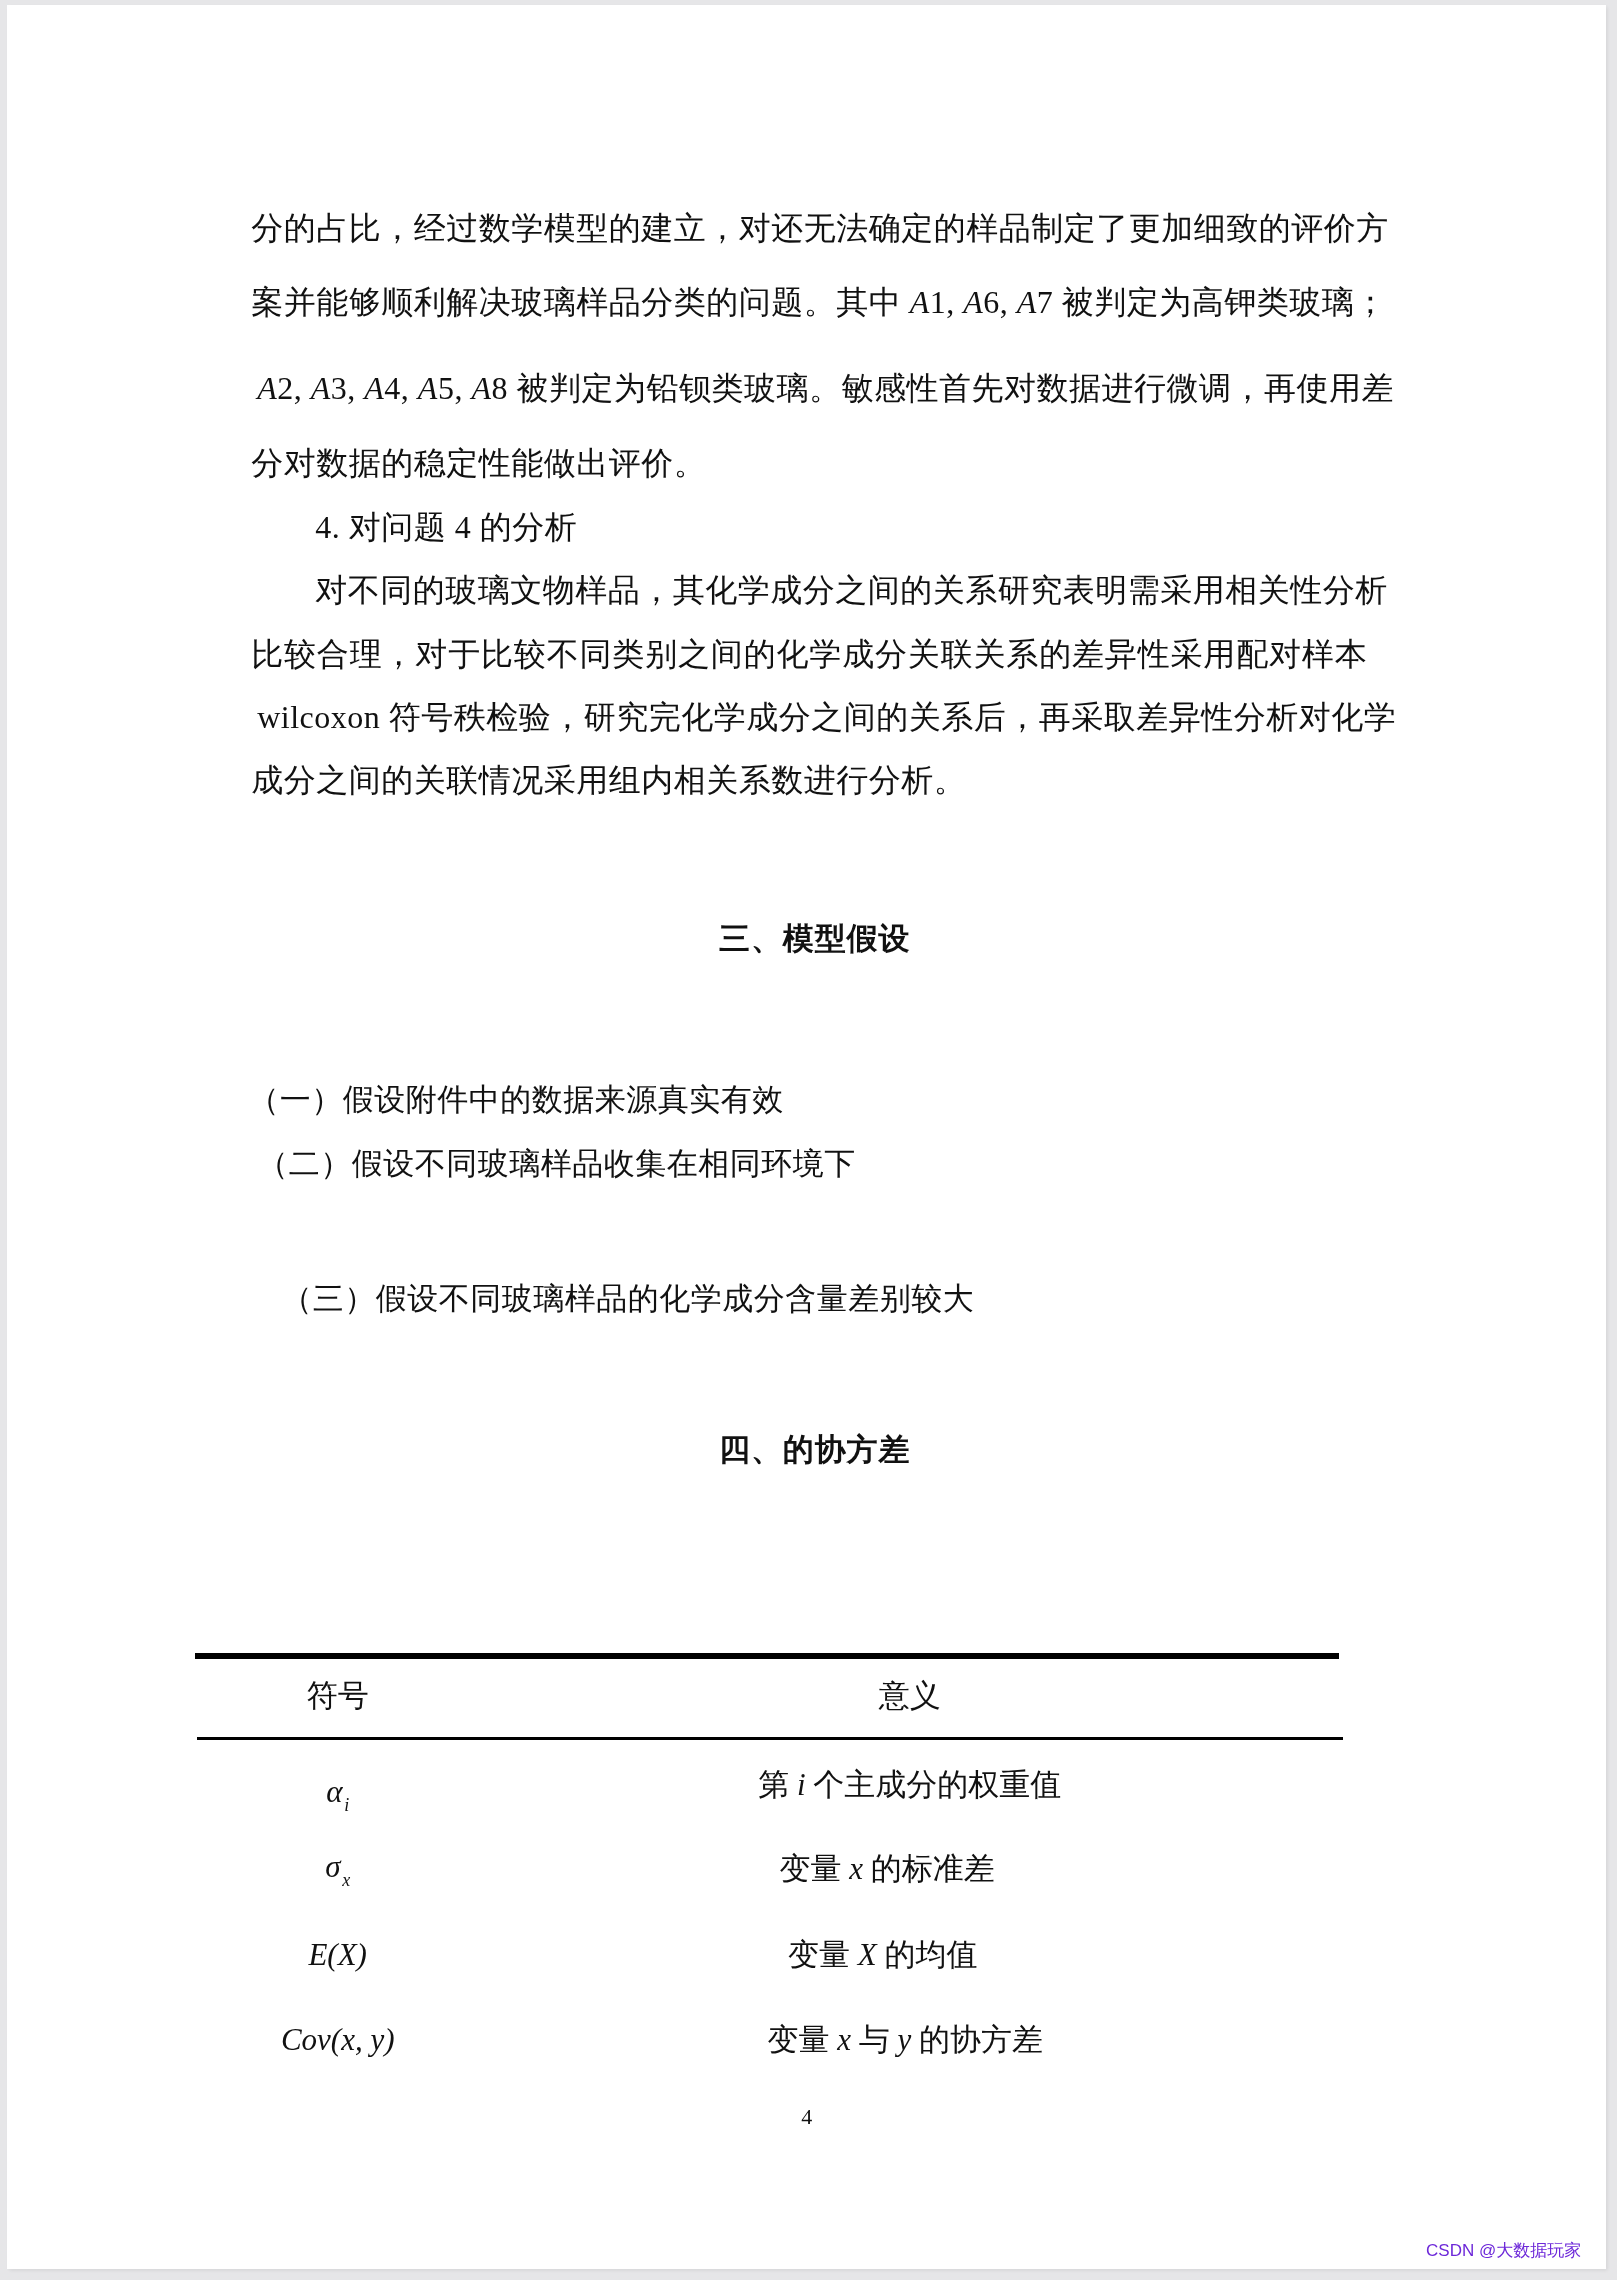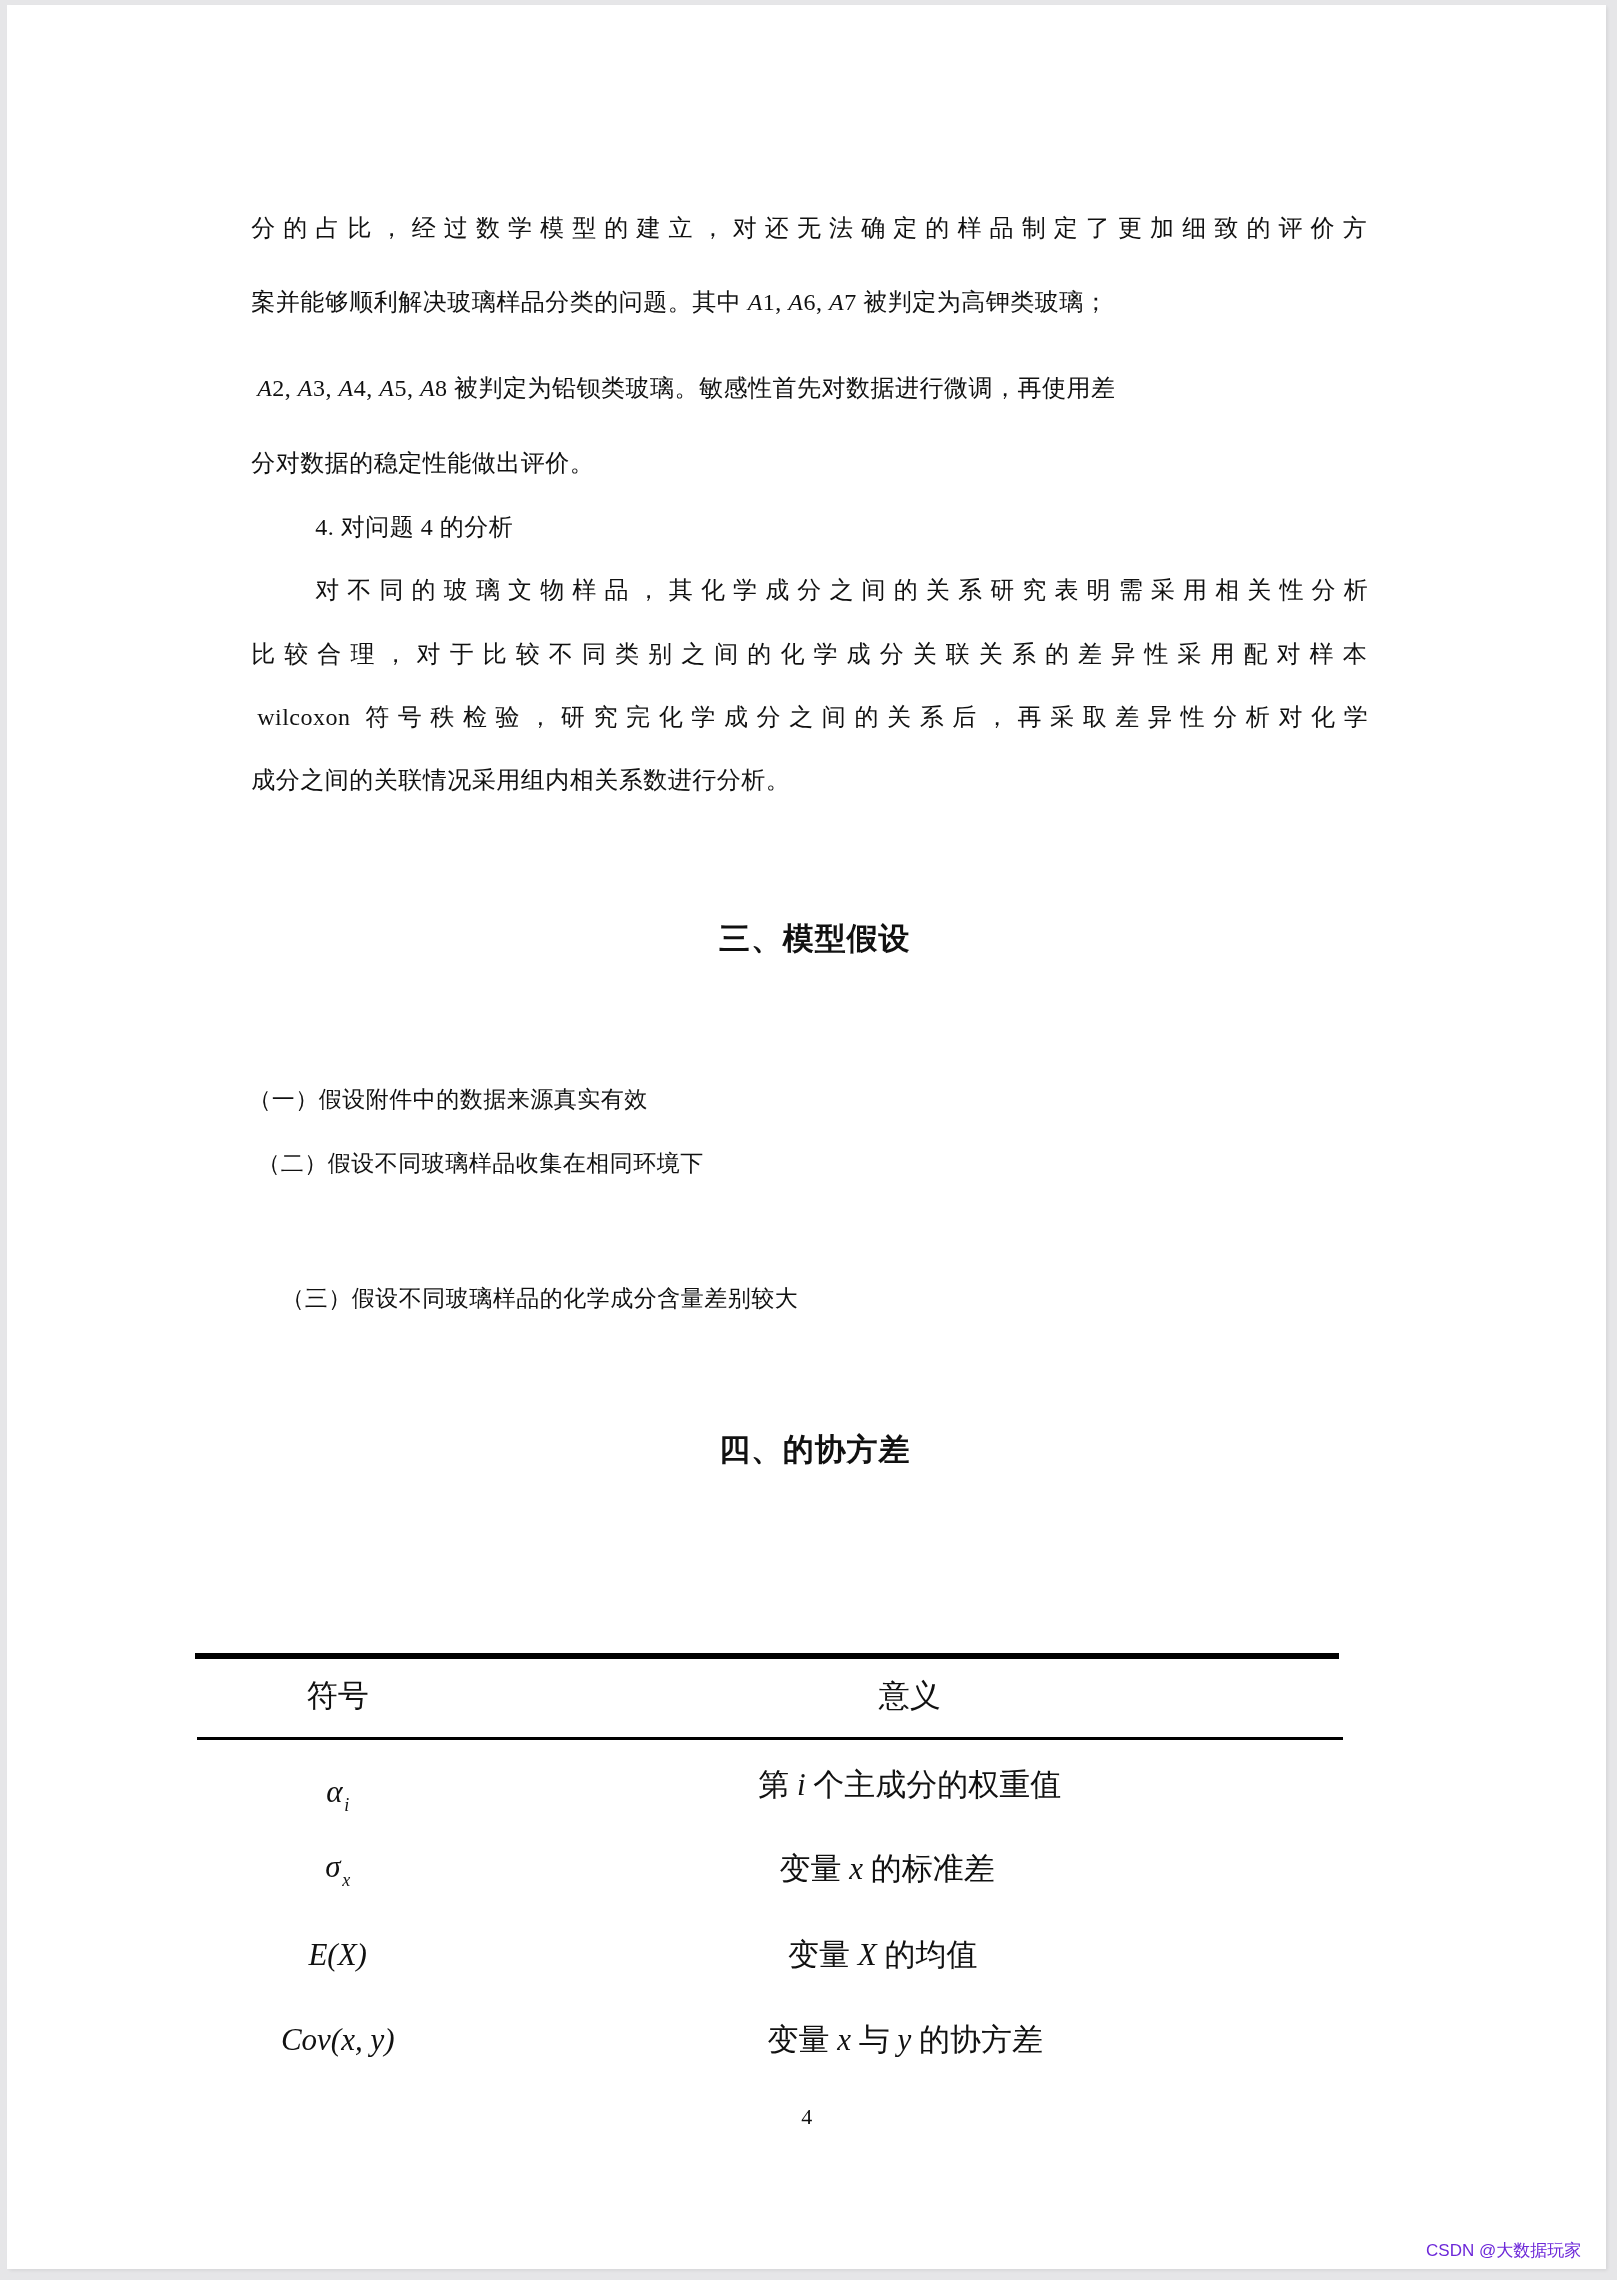--- a/index.html
+++ b/index.html
@@ -19,21 +19,21 @@
       position: absolute;
       left: 7.2px;
       top: 5.4px;
       width: 1599px;
       height: 2264px;
       background: #ffffff;
       box-shadow: 1.8px 1.8px 3.6px rgba(0,0,0,0.08);
     }
     .abs { position: absolute; white-space: nowrap; }
     .body-line {
-      font-size: 24px;
+      font-size: 32px;
       line-height: 36px;
       letter-spacing: 0.5px;
       font-family: "Liberation Serif", "DejaVu Serif", serif;
     }
     .justify {
       width: 1116px;
       text-align: justify;
       text-align-last: justify;
     }
     .math-i { font-style: italic; }
@@ -41,21 +41,21 @@
       font-family: "Liberation Sans", "DejaVu Sans", sans-serif;
       font-weight: bold;
       font-size: 31px;
       line-height: 36px;
       letter-spacing: 0.9px;
       width: 100%;
       text-align: center;
       padding-left: 8px;
     }
     .assumption {
-      font-size: 23px;
+      font-size: 31px;
       line-height: 36px;
       letter-spacing: 0.5px;
     }
     .rule {
       position: absolute;
       background: #000;
     }
     .cell {
       position: absolute;
       font-size: 31px;

